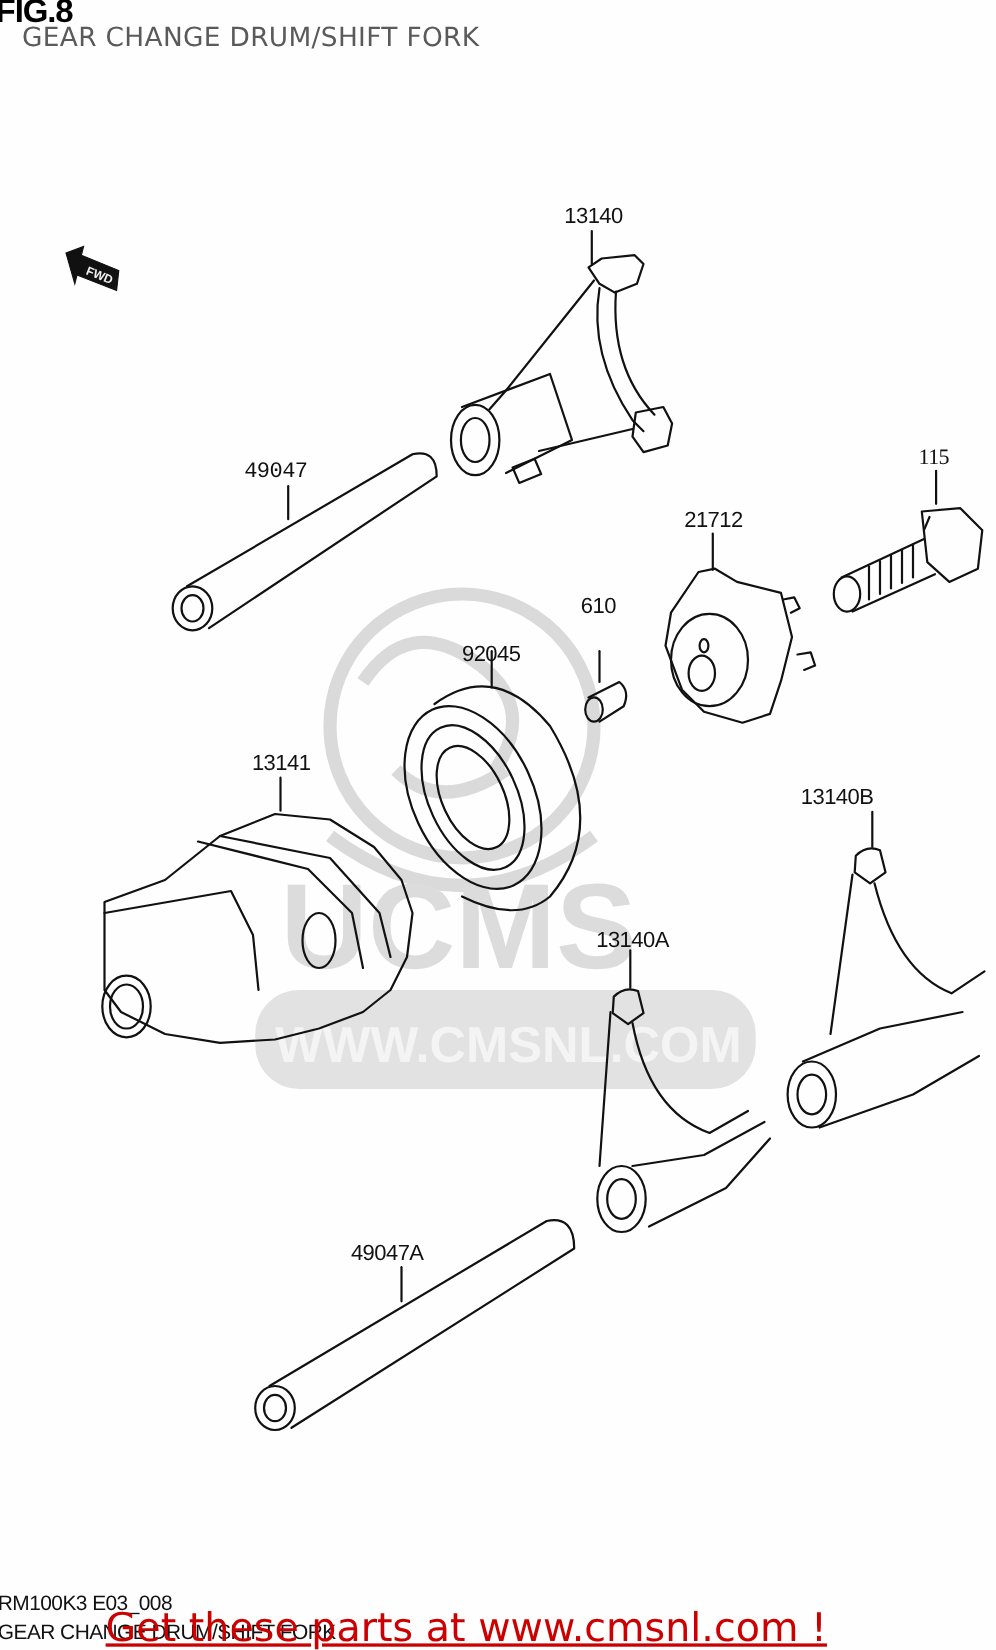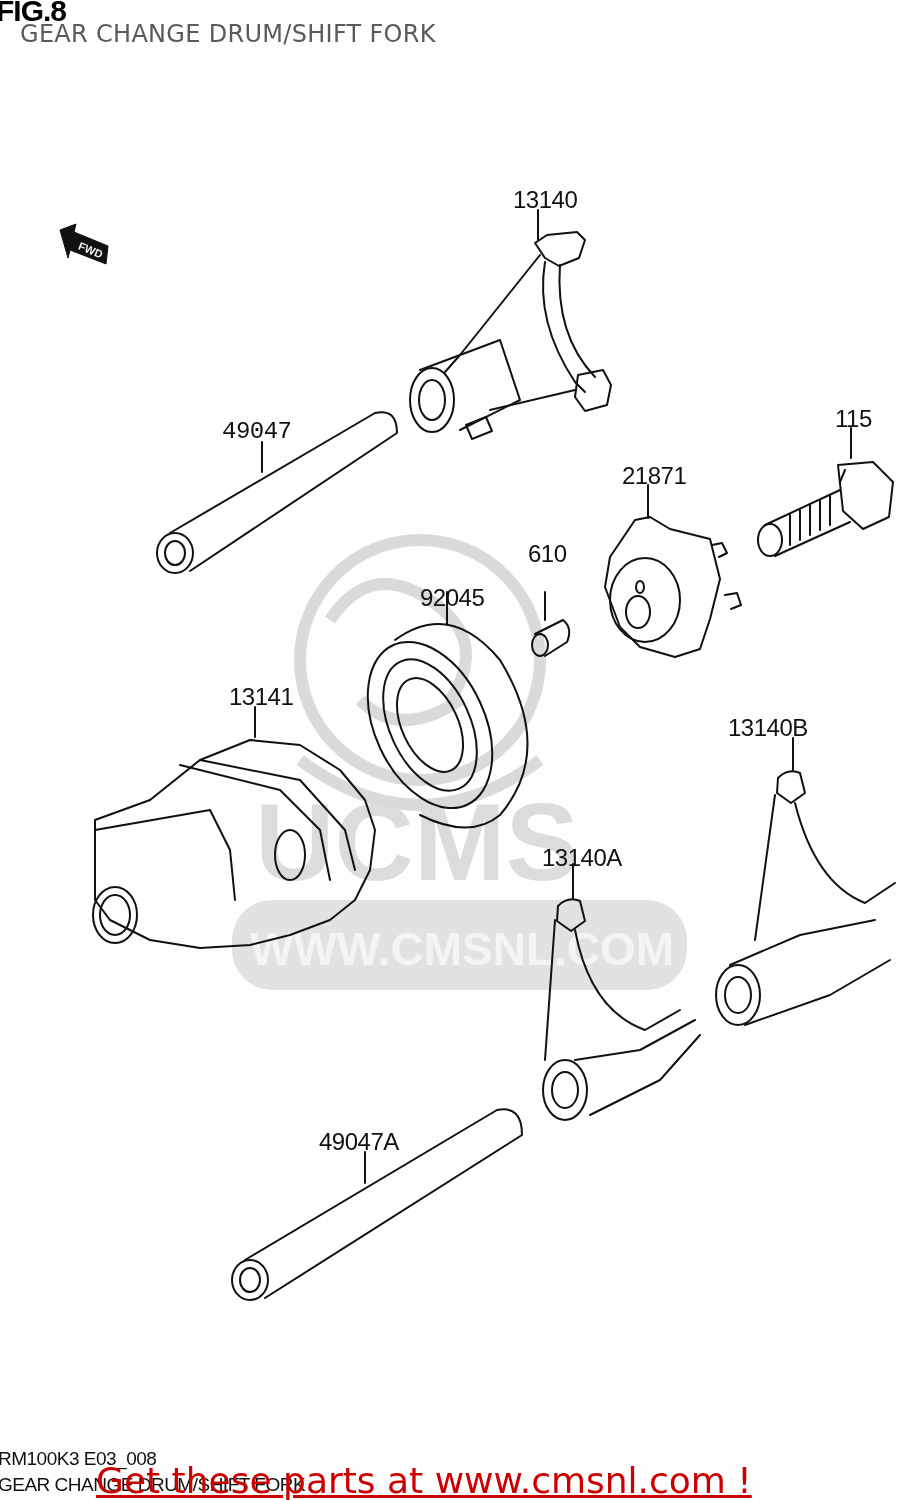--- a/index.html
+++ b/index.html
@@ -1,20 +1,20 @@
 <!DOCTYPE html>
 <html><head>
 <meta charset="utf-8">
 <style>
   html, body { margin: 0; padding: 0; background: #fdfefd; }
   body { width: 905px; height: 1500px; position: relative; overflow: hidden; font-family: "Liberation Sans", sans-serif; }
   .fig-title { position: absolute; left: -4px; top: -6px; font-family: "Liberation Sans", sans-serif; font-weight: bold; font-size: 30px; color: #000; letter-spacing: -1px; }
   .sub-title { position: absolute; left: 20px; top: 20px; font-family: "DejaVu Sans", sans-serif; font-size: 24px; color: #5a5a5a; letter-spacing: 0.3px; }
   svg.diagram { position: absolute; left: 0; top: 0; }
-  .label { position: absolute; font-family: "Liberation Sans", sans-serif; font-size: 24px; color: #111; letter-spacing: -0.5px; }
+  .label { position: absolute; font-family: "Liberation Sans", sans-serif; font-size: 20px; color: #111; letter-spacing: -0.5px; }
   .footer-code { position: absolute; left: -2px; top: 1448px; font-family: "Liberation Sans", sans-serif; font-size: 19px; color: #111; letter-spacing: -0.5px; }
   .footer-name { position: absolute; left: -2px; top: 1474px; font-family: "Liberation Sans", sans-serif; font-size: 19px; color: #111; letter-spacing: -0.5px; }
   .promo { position: absolute; left: 96px; top: 1460px; font-family: "DejaVu Sans", sans-serif; font-size: 36px; color: #cc0000; white-space: nowrap; text-decoration: underline; }
   .fwd { position: absolute; left: 58px; top: 222px; }
 </style>
 </head>
 <body>
 
 <svg class="diagram" width="905" height="1500" viewBox="0 0 905 1500" xmlns="http://www.w3.org/2000/svg">
 
@@ -131,22 +131,22 @@
 
 <div class="fwd">
   <svg width="56" height="50" viewBox="0 0 56 50">
     <polygon points="2,8 18,2 16,10 50,24 48,42 12,28 10,36" fill="#111" stroke="#111" stroke-width="1"></polygon>
     <text x="20" y="31" font-family="Liberation Sans, sans-serif" font-size="11" font-weight="bold" fill="#eee" transform="rotate(22 30 28)">FWD</text>
   </svg>
 </div>
 
 <div class="label" style="left:513px;top:186px;">13140</div>
 <div class="label" style="left:222px;top:418px;font-family:Liberation Mono, monospace;">49047</div>
-<div class="label" style="left:835px;top:405px;">115</div>
-<div class="label" style="left:622px;top:462px;">21871</div>
+<div class="label" style="left:835px;top:405px;font-family:Liberation Serif, serif;">115</div>
+<div class="label" style="left:622px;top:462px;">21712</div>
 <div class="label" style="left:420px;top:568px;margin-top:16px;">92045</div>
 <div class="label" style="left:528px;top:540px;">610</div>
 <div class="label" style="left:229px;top:683px;text-align:center;">13141</div>
 <div class="label" style="left:728px;top:714px;">13140B</div>
 <div class="label" style="left:542px;top:844px;">13140A</div>
 <div class="label" style="left:319px;top:1128px;">49047A</div>
 
 <div class="footer-code">RM100K3 E03_008</div>
 <div class="footer-name">GEAR CHANGE DRUM/SHIFT FORK</div>
 <div class="promo">Get these parts at www.cmsnl.com !</div>

